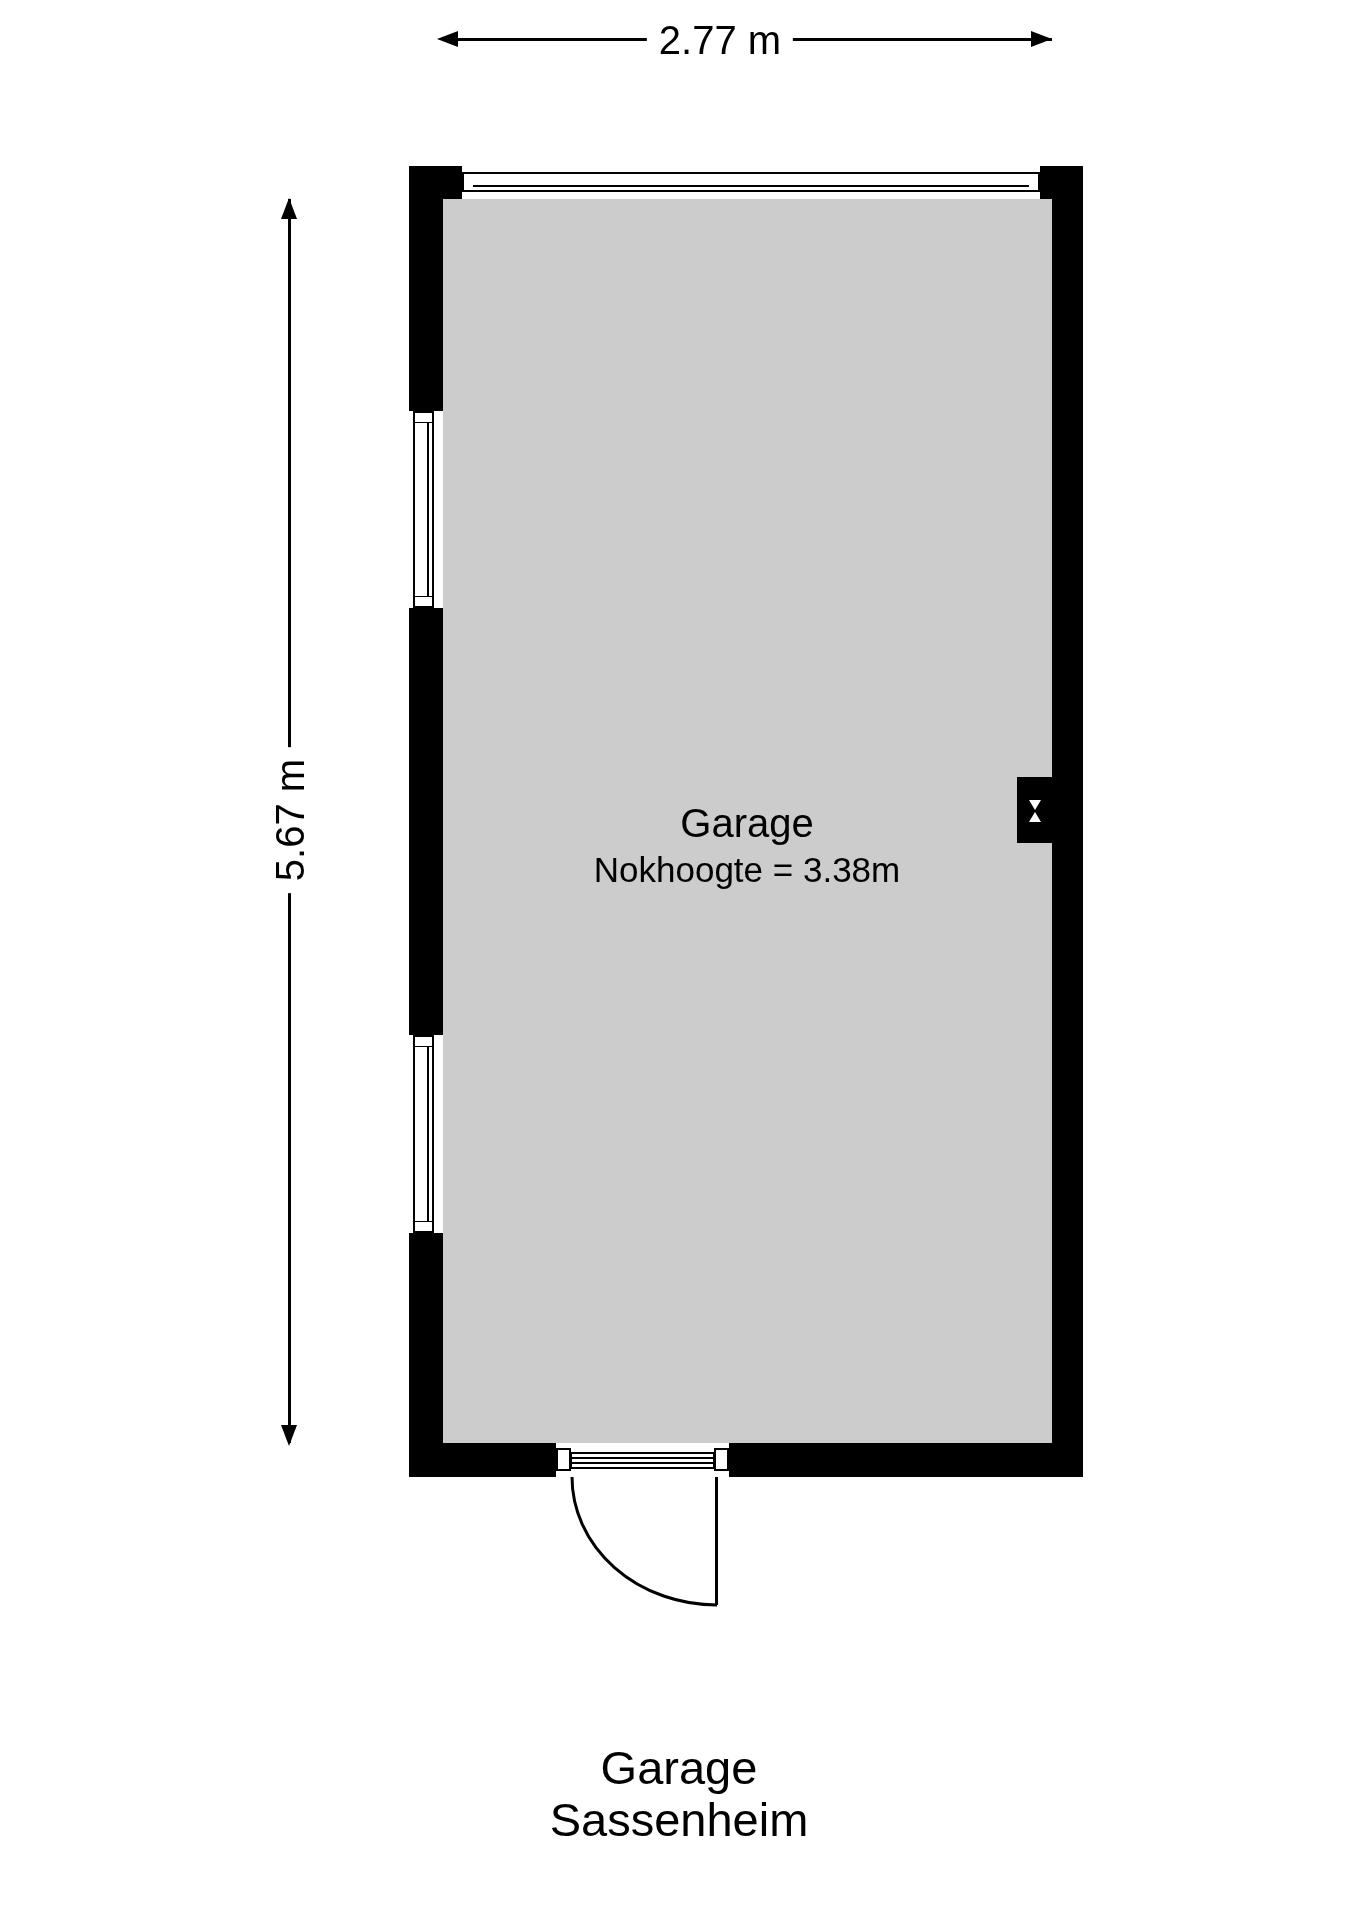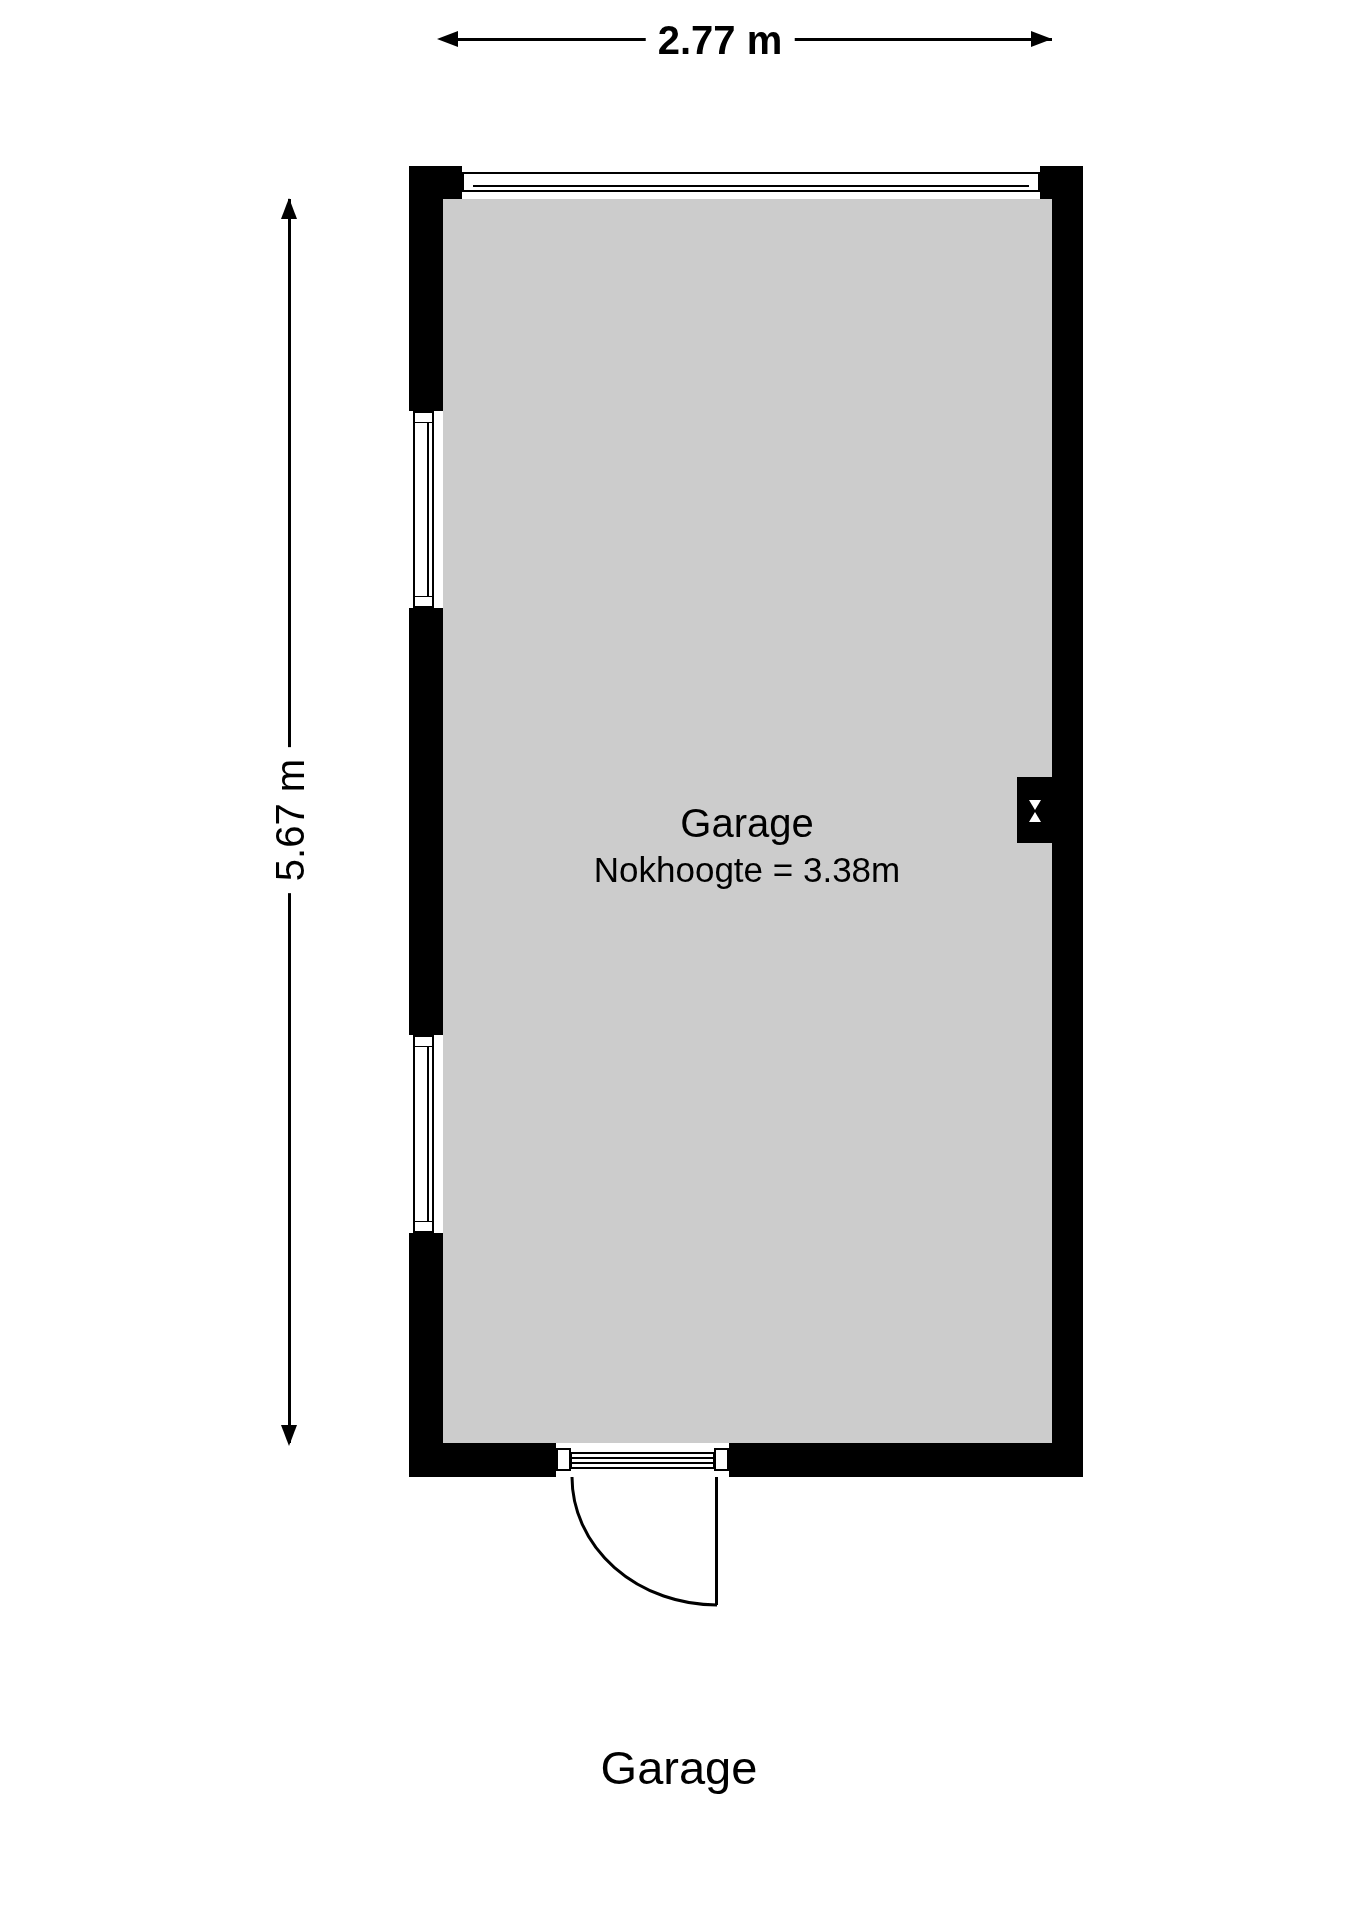--- a/index.html
+++ b/index.html
@@ -147,29 +147,30 @@
     <div class="l2"></div>
   </div>
   <div class="abs" style="left:715px;top:1477px;width:3px;height:128px;background:var(--line);"></div>
   <svg class="overlay" width="1358" height="1920" viewBox="0 0 1358 1920">
     <path d="M 572 1477 A 145 128 0 0 0 717 1605" fill="none" stroke="#000" stroke-width="3"></path>
   </svg>
 
   <div class="dim-line-h" style="left:443px;top:38px;width:609px;"></div>
   <span class="arrow left" style="left:437px;top:31px;"></span>
   <span class="arrow right" style="left:1031px;top:31px;"></span>
-  <div class="dim-label top" style="left:720px;top:40px;font-weight:bold;">2.77 m</div>
+  <div class="dim-label top" style="left:720px;top:40px;">2.77 m</div>
 
   <div class="dim-line-v" style="left:288px;top:199px;height:1244px;"></div>
   <span class="arrow up" style="left:281px;top:198px;"></span>
   <span class="arrow down" style="left:281px;top:1425px;"></span>
   <div class="dim-label side" style="left:290px;top:820px;">5.67 m</div>
 
   <div class="room-label" style="left:747px;top:801px;">
     <div class="name">Garage</div>
     <div class="sub">Nokhoogte = 3.38m</div>
   </div>
 
   <div class="caption" style="top:1742px;">
     <div>Garage</div>
+    <div>Sassenheim</div>
   </div>
 
 </div>
 
 </body></html>

